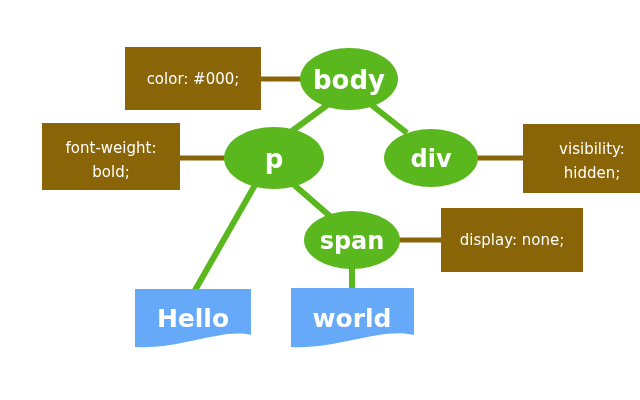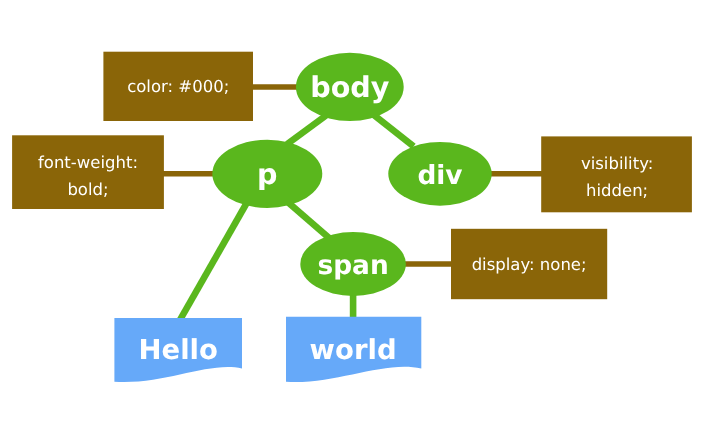--- a/index.html
+++ b/index.html
@@ -11,20 +11,21 @@
     width: 640px;
     height: 400px;
     font-family: "DejaVu Sans", sans-serif;
     overflow: hidden;
   }
   #diagram-root {
     position: relative;
     width: 573px;
     height: 400px;
     background: #ffffff;
+    margin-left: 31px;
   }
   #diagram-svg {
     position: absolute;
     left: 0;
     top: 0;
     width: 640px;
     height: 400px;
   }
   .node-label {
     font-family: "DejaVu Sans", sans-serif;

